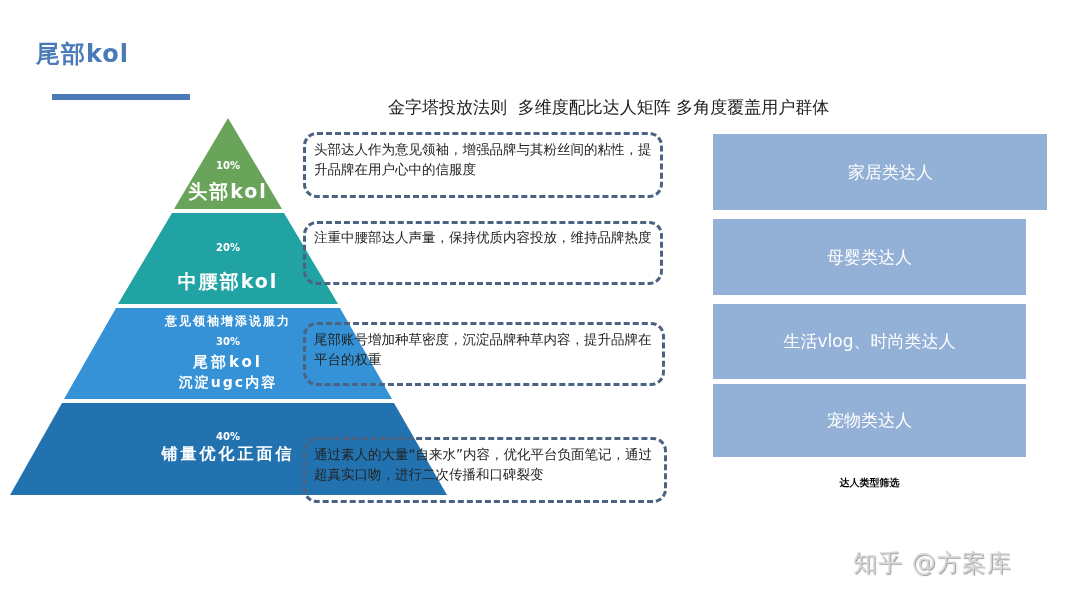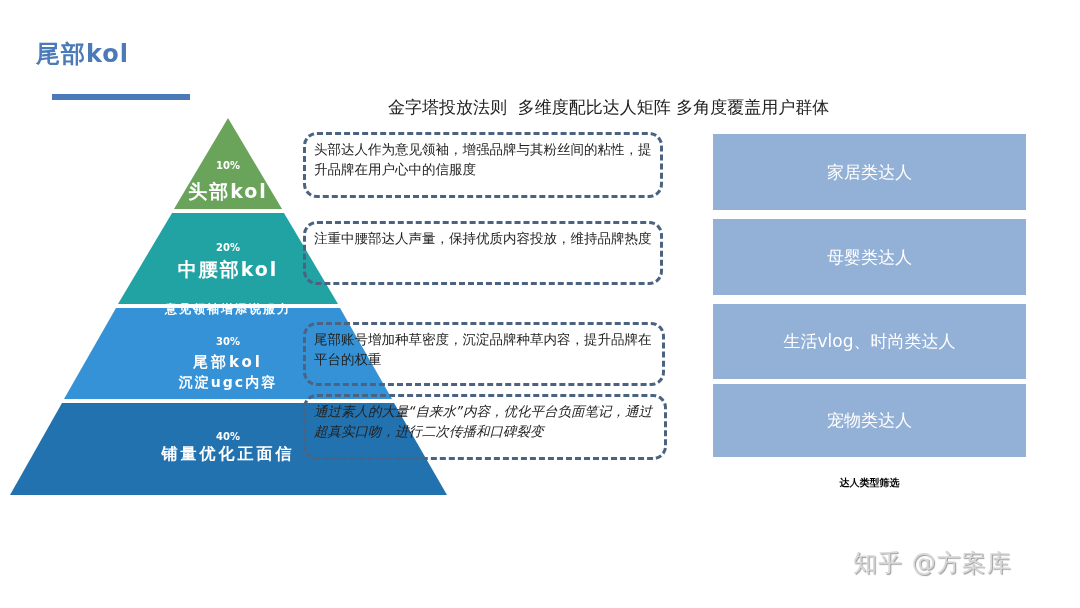--- a/index.html
+++ b/index.html
@@ -34,39 +34,39 @@
   <polygon points="62,403 394,403 447,495 10,495" fill="#2372b0"></polygon>
 </svg>
 
 <div class="plabel" style="left:178px;top:160px;width:100px;">
   <div class="pct">10%</div>
   <div class="lvl" style="margin-top:8px;">头部kol</div>
 </div>
 
 <div class="plabel" style="left:128px;top:242px;width:200px;">
   <div class="pct">20%</div>
-  <div class="lvl" style="margin-top:4px;">中腰部kol</div>
+  <div class="lvl" style="margin-top:16px;">中腰部kol</div>
   <div class="lvl" style="margin-top:18px;font-size:12px;">意见领袖增添说服力</div>
 </div>
 
 <div class="plabel" style="left:128px;top:336px;width:200px;">
   <div class="pct">30%</div>
   <div class="lvl-big" style="margin-top:6px;font-size:15px;">尾部kol</div>
   <div class="lvl" style="margin-top:2px;font-size:14px;">沉淀ugc内容</div>
 </div>
 
 <div class="plabel" style="left:98px;top:431px;width:260px;">
   <div class="pct">40%</div>
   <div class="lvl-big" style="margin-top:2px;">铺量优化正面信</div>
 </div>
 
 <div class="dbox" style="left:303px;top:132px;width:360px;height:66px;">头部达人作为意见领袖，增强品牌与其粉丝间的粘性，提升品牌在用户心中的信服度</div>
-<div class="dbox" style="left:303px;top:221px;width:360px;height:64px;">注重中腰部达人声量，保持优质内容投放，维持品牌热度</div>
+<div class="dbox" style="left:303px;top:221px;width:360px;height:64px;font-family:Liberation Serif, serif;">注重中腰部达人声量，保持优质内容投放，维持品牌热度</div>
 <div class="dbox" style="left:303px;top:322px;width:362px;height:64px;">尾部账号增加种草密度，沉淀品牌种草内容，提升品牌在平台的权重</div>
-<div class="dbox" style="left:303px;top:394px;width:364px;height:66px;font-style:italic;">通过素人的大量“自来水”内容，优化平台负面笔记，通过超真实口吻，进行二次传播和口碑裂变</div>
+<div class="dbox" style="left:303px;top:437px;width:364px;height:66px;">通过素人的大量“自来水”内容，优化平台负面笔记，通过超真实口吻，进行二次传播和口碑裂变</div>
 
-<div class="cat" style="top:134px;height:76px;">家居类达人</div>
+<div class="cat" style="top:134px;height:76px;padding-left:21px;">家居类达人</div>
 <div class="cat" style="top:219px;height:76px;">母婴类达人</div>
 <div class="cat" style="top:304px;height:75px;">生活vlog、时尚类达人</div>
 <div class="cat" style="top:384px;height:73px;">宠物类达人</div>
 <div class="cat-caption">达人类型筛选</div>
 
 <div class="watermark">知乎 @方案库</div>
 
 </body></html>

